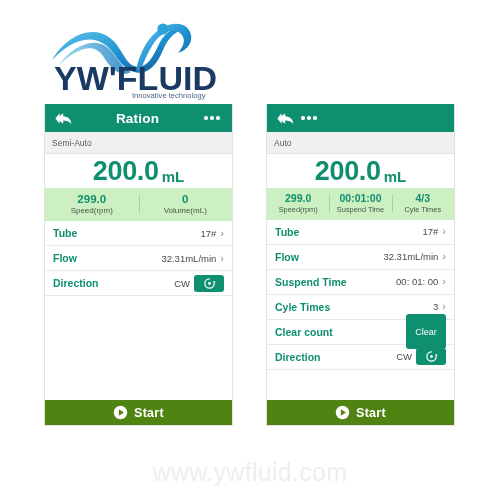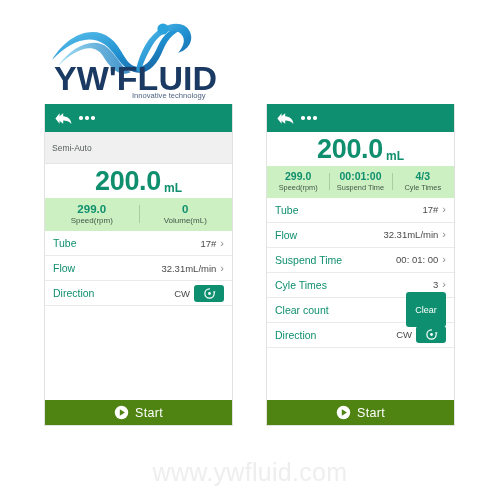--- a/index.html
+++ b/index.html
@@ -37,38 +37,38 @@
   .hdr-back { width: 22px; height: 22px; display:flex; align-items:center; justify-content:center; cursor:pointer; }
   .hdr-title {
     flex: 1; text-align: center;
     color: #ffffff; font-size: 13.5px; font-weight: 600;
     letter-spacing: .2px;
   }
   .hdr-menu { width: 24px; height: 22px; display:flex; align-items:center; justify-content:center; gap:2.5px; cursor:pointer; }
   .hdr-menu i { width:3.4px; height:3.4px; border-radius:50%; background:#fff; display:block; }
 
   .submode {
-    height: 32px;
+    height: 22px;
     background: #f0f0f0;
     border-bottom: 1px solid #e4e4e4;
     display:flex; align-items:center;
     padding-left: 7px;
     font-size: 8.5px; color: #555e5c;
     flex: 0 0 auto;
   }
 
   .bigvalue {
     height: 34px;
     display:flex; align-items:center; justify-content:center;
     gap: 3px;
     flex: 0 0 auto;
     background:#fff;
   }
   .bigvalue .num { font-size: 27px; color:#0f8f6e; font-weight:700; letter-spacing:-.3px; line-height:1; }
-  .bigvalue .unit { font-size: 12px; color:#0f8f6e; font-weight:600; align-self:flex-end; padding-bottom:3px; }
+  .bigvalue .unit { font-size: 15px; color:#0f8f6e; font-weight:600; align-self:flex-end; padding-bottom:3px; }
 
   .statsband {
     background: #cdf0c2;
     display:flex; align-items:center;
     flex: 0 0 auto;
     padding: 5px 0 6px;
   }
   .statcell {
     flex:1; text-align:left;
     display:flex; flex-direction:column; align-items:center; gap:1px;
@@ -84,21 +84,21 @@
   .panel-right .statcell .l { font-size:7.4px; }
 
   .rows { flex: 0 0 auto; }
   .row {
     height: 25px;
     display:flex; align-items:center;
     padding: 0 8px;
     border-bottom: 1px solid #eaeaea;
     background:#fff;
   }
-  .row .rlabel { font-size: 10.5px; color:#0f8f6e; font-weight:400; }
+  .row .rlabel { font-size: 10.5px; color:#0f8f6e; font-weight:700; }
   .row .rright { margin-left:auto; display:flex; align-items:center; gap:4px; }
   .row .rvalue { font-size: 9.5px; color:#4a4a4a; }
   .chev { font-size: 11px; color:#8a8a8a; line-height:1; }
 
   .dirbtn {
     width: 30px; height: 17px;
     background:#0e9070; border-radius:3px;
     display:flex; align-items:center; justify-content:center;
     cursor:pointer;
   }
@@ -110,21 +110,21 @@
   }
 
   .spacer { flex:1 1 auto; background:#fff; }
 
   .startbtn {
     height: 25px;
     background:#4f8312;
     display:flex; align-items:center; justify-content:center;
     gap:6px; cursor:pointer; flex: 0 0 auto;
   }
-  .startbtn .lbl { color:#ffffff; font-size:12.5px; font-weight:400; letter-spacing:.3px; }
+  .startbtn .lbl { color:#ffffff; font-size:12.5px; font-weight:700; letter-spacing:.3px; }
 
   .watermark {
     position:absolute; left:0; right:0; top:458px;
     text-align:center;
     font-size: 25px; color:#eeeeee;
     font-family:"Liberation Sans", sans-serif;
     letter-spacing:.3px;
   }
 </style>
 </head>
@@ -156,20 +156,21 @@
 
   <div class="panel panel-left">
 
     <div class="panel-header">
       <div class="hdr-back">
         <svg width="18" height="13" viewBox="0 0 18 13">
           <path d="M8.2 1.2 L1.6 6.5 L8.2 11.8 L8.2 8.6 C11.5 8.6 14.2 9.7 16.4 11.9 C16 7.3 12.9 4.5 8.2 4.3 Z" fill="#ffffff"></path>
           <path d="M4.6 1.2 L0.4 6.5 L4.6 11.8 L4.6 8.6 L2.4 6.5 L4.6 4.3 Z" fill="#ffffff"></path>
         </svg>
       </div>
+      <div class="hdr-title">Ration</div>
       <div class="hdr-menu">
           <i></i>
           <i></i>
           <i></i>
         </div>
     </div>
 
     <div class="submode">Semi-Auto</div>
 
     <div class="bigvalue">
@@ -238,20 +239,21 @@
           <path d="M4.6 1.2 L0.4 6.5 L4.6 11.8 L4.6 8.6 L2.4 6.5 L4.6 4.3 Z" fill="#ffffff"></path>
         </svg>
       </div>
       <div class="hdr-menu">
           <i></i>
           <i></i>
           <i></i>
         </div>
     </div>
 
+    <div class="submode">Auto</div>
 
     <div class="bigvalue">
       <span class="num">200.0</span>
       <span class="unit">mL</span>
     </div>
 
     <div class="statsband">
       <div class="statcell">
         <span class="v">299.0</span>
         <span class="l">Speed(rpm)</span>

